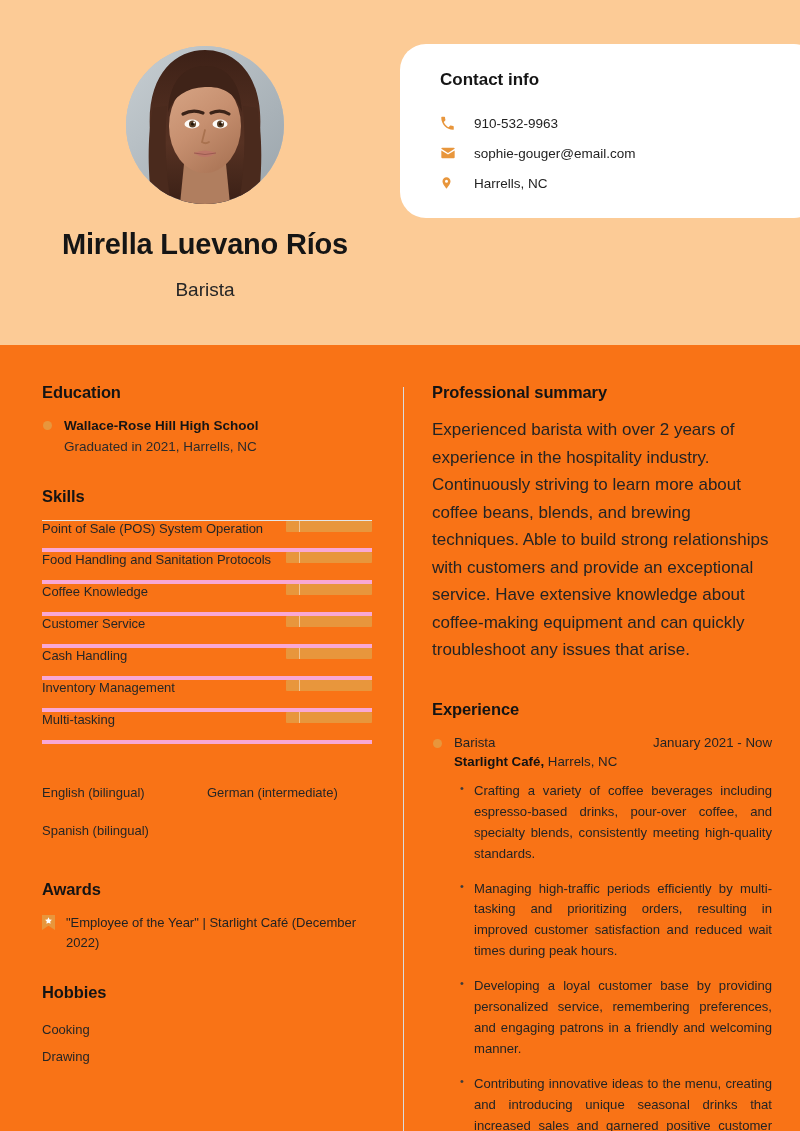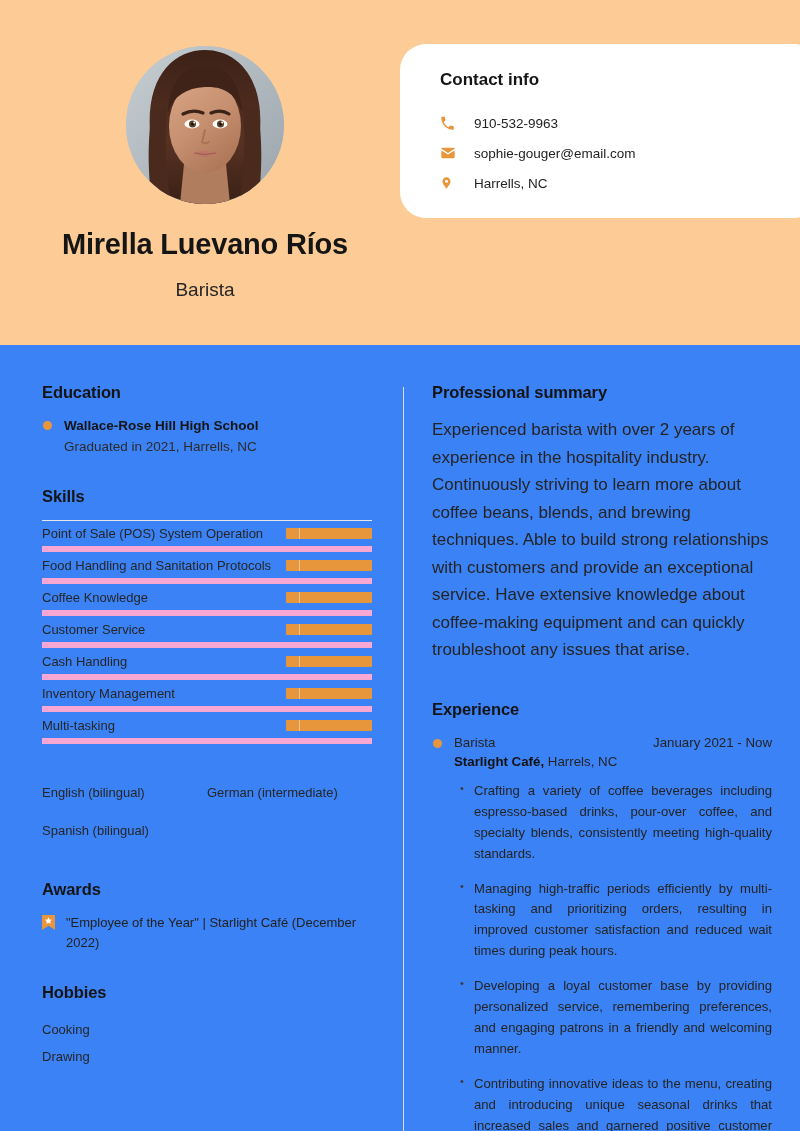--- a/index.html
+++ b/index.html
@@ -99,21 +99,21 @@
     justify-content: flex-start;
     margin-right: 8px;
   }
   .contact-ico svg { display: block; }
 
   
   .body {
     position: relative;
     width: 800px;
     height: 786px;
-    background: #3b82f6;
+    background: #f97316;
   }
 
   .divider-v {
     position: absolute;
     left: 403px;
     top: 42px;
     width: 1px;
     height: 744px;
     background: #d9dcdf;
   }
@@ -161,24 +161,23 @@
   }
   .edu-sub {
     font-size: 13.5px;
     color: #2b2b2b;
     line-height: 1.6;
   }
 
   
   .skill-row {
     display: flex;
-    align-items: center;
     justify-content: space-between;
     height: 32px;
-    border-bottom: 6px solid #f9a8d4;
+    border-bottom: 4px solid #f9a8d4;
   }
   .skill-row:first-of-type { border-top: 1px solid #e4e6e8; }
   .skill-name {
     font-size: 13px;
     color: #262626;
     white-space: nowrap;
   }
   .skill-bar {
     position: relative;
     width: 86px;

